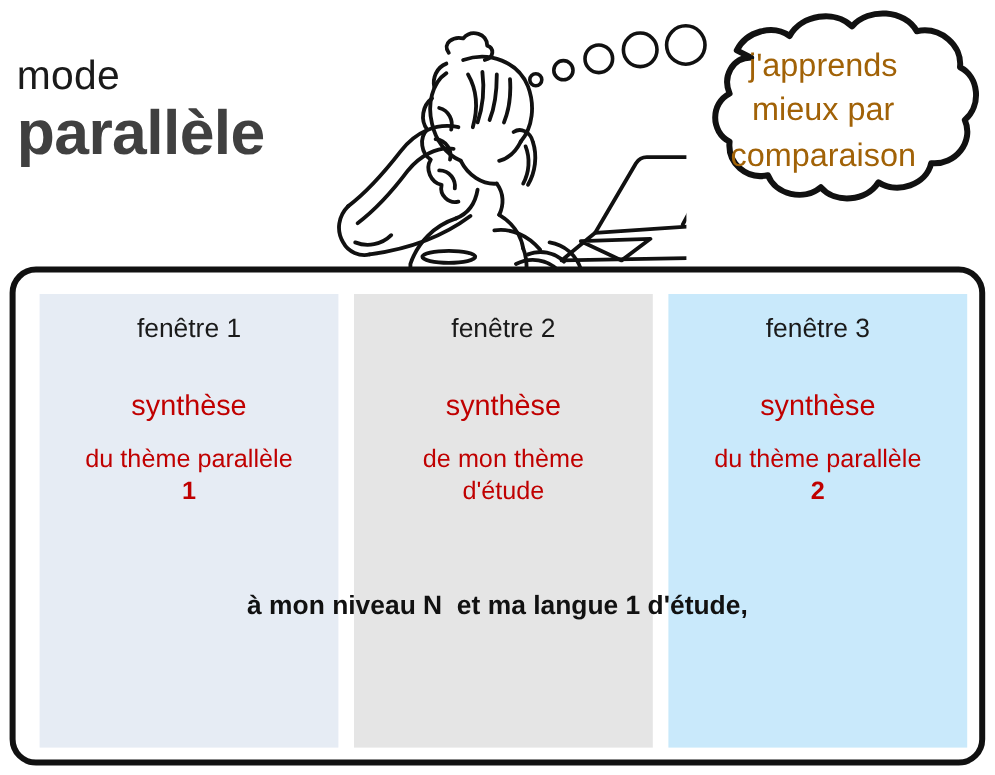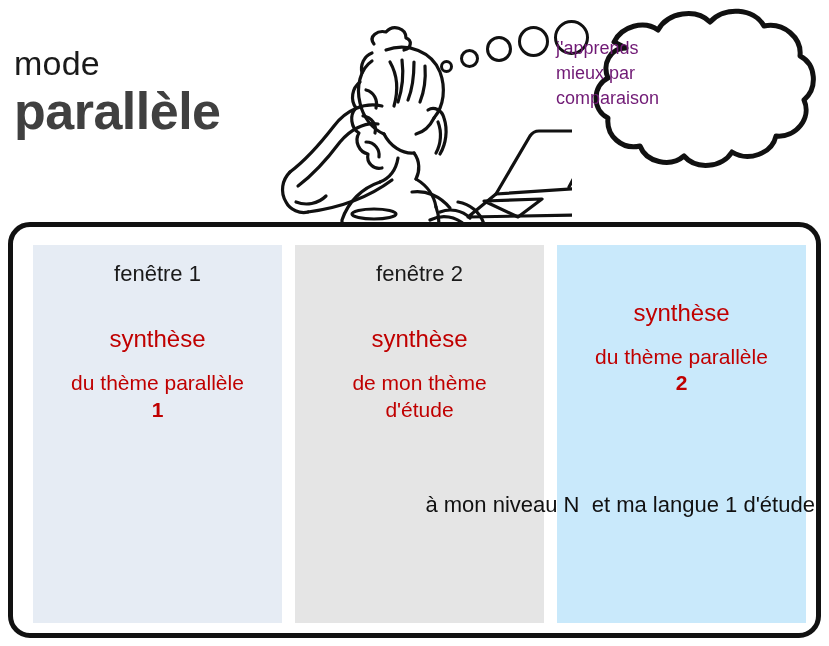--- a/index.html
+++ b/index.html
@@ -79,23 +79,23 @@
     top: 2px;
     width: 274px;
     height: 172px;
   }
   #thought-cloud svg { display: block; }
   #thought-cloud-text {
     position: absolute;
     left: 556px;
     top: 36px;
     width: 260px;
-    text-align: left;
-    font-size: 18px;
-    color: #701a75;
+    text-align: center;
+    font-size: 27px;
+    color: #a16207;
     line-height: 1.38;
   }
   #thought-cloud-text div { white-space: nowrap; }
 
   
   #main-box {
     position: absolute;
     left: 8px;
     top: 222px;
     width: 813px;
@@ -146,25 +146,26 @@
     font-weight: bold;
     display: block;
   }
 
   
   #footer-caption {
     position: absolute;
     left: 8px;
     top: 487px;
     width: 813px;
-    text-align: right;
+    text-align: center;
     font-size: 22px;
     color: #111;
     line-height: 1.62;
     pointer-events: none;
+    font-weight: bold;
   }
   #footer-caption div { white-space: pre; }
 </style>
 </head>
 <body>
 
 <div id="header">
 
   <div id="mode-label">mode</div>
   <div id="mode-title">parallèle</div>
@@ -272,20 +273,21 @@
     <div class="panel" style="background:#e5e5e5;">
       <div class="panel-title">fenêtre 2</div>
       <div class="panel-synthese">synthèse</div>
       <div class="panel-sub">
         <span>de mon thème</span>
         <span class="num" style="font-weight:normal;">d'étude</span>
       </div>
     </div>
 
     <div class="panel" style="background:#c9e9fb;">
+      <div class="panel-title">fenêtre 3</div>
       <div class="panel-synthese">synthèse</div>
       <div class="panel-sub">
         <span>du thème parallèle</span>
         <span class="num">2</span>
       </div>
     </div>
 
   </div>
 </div>
 

